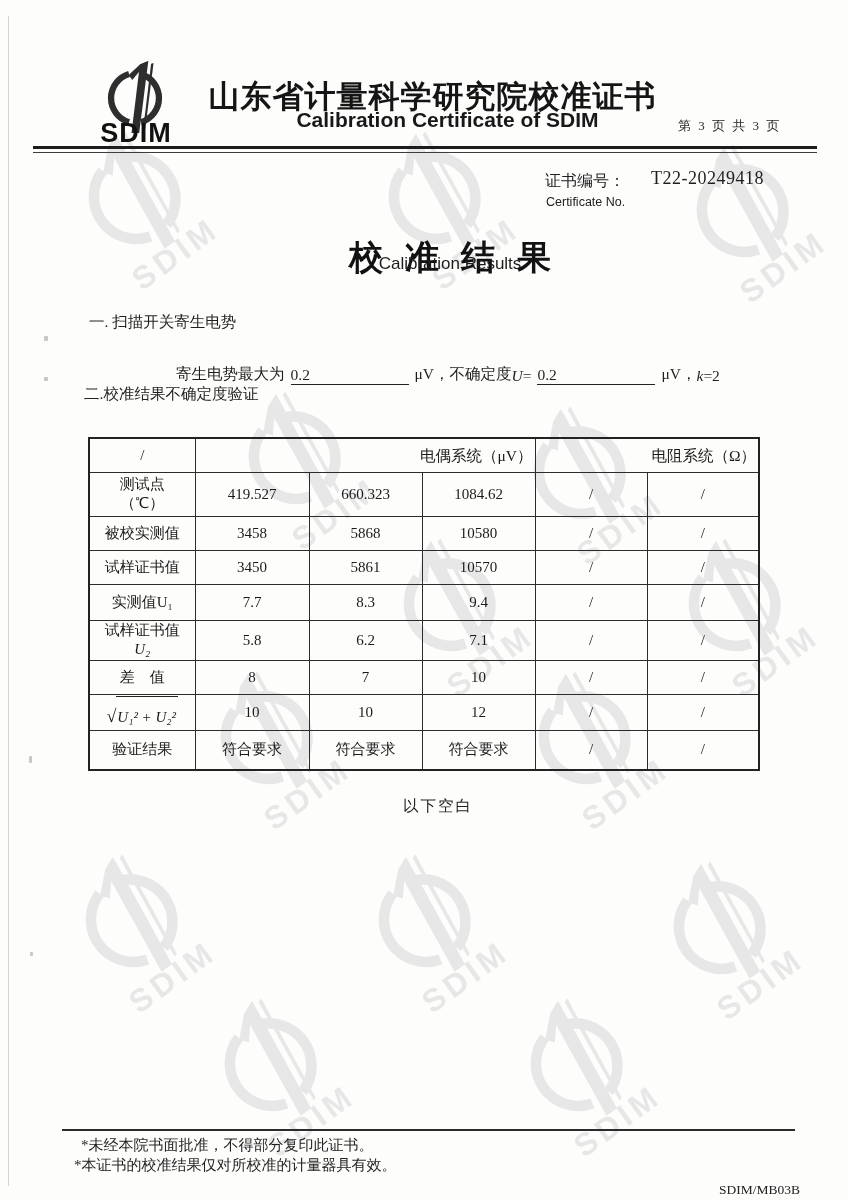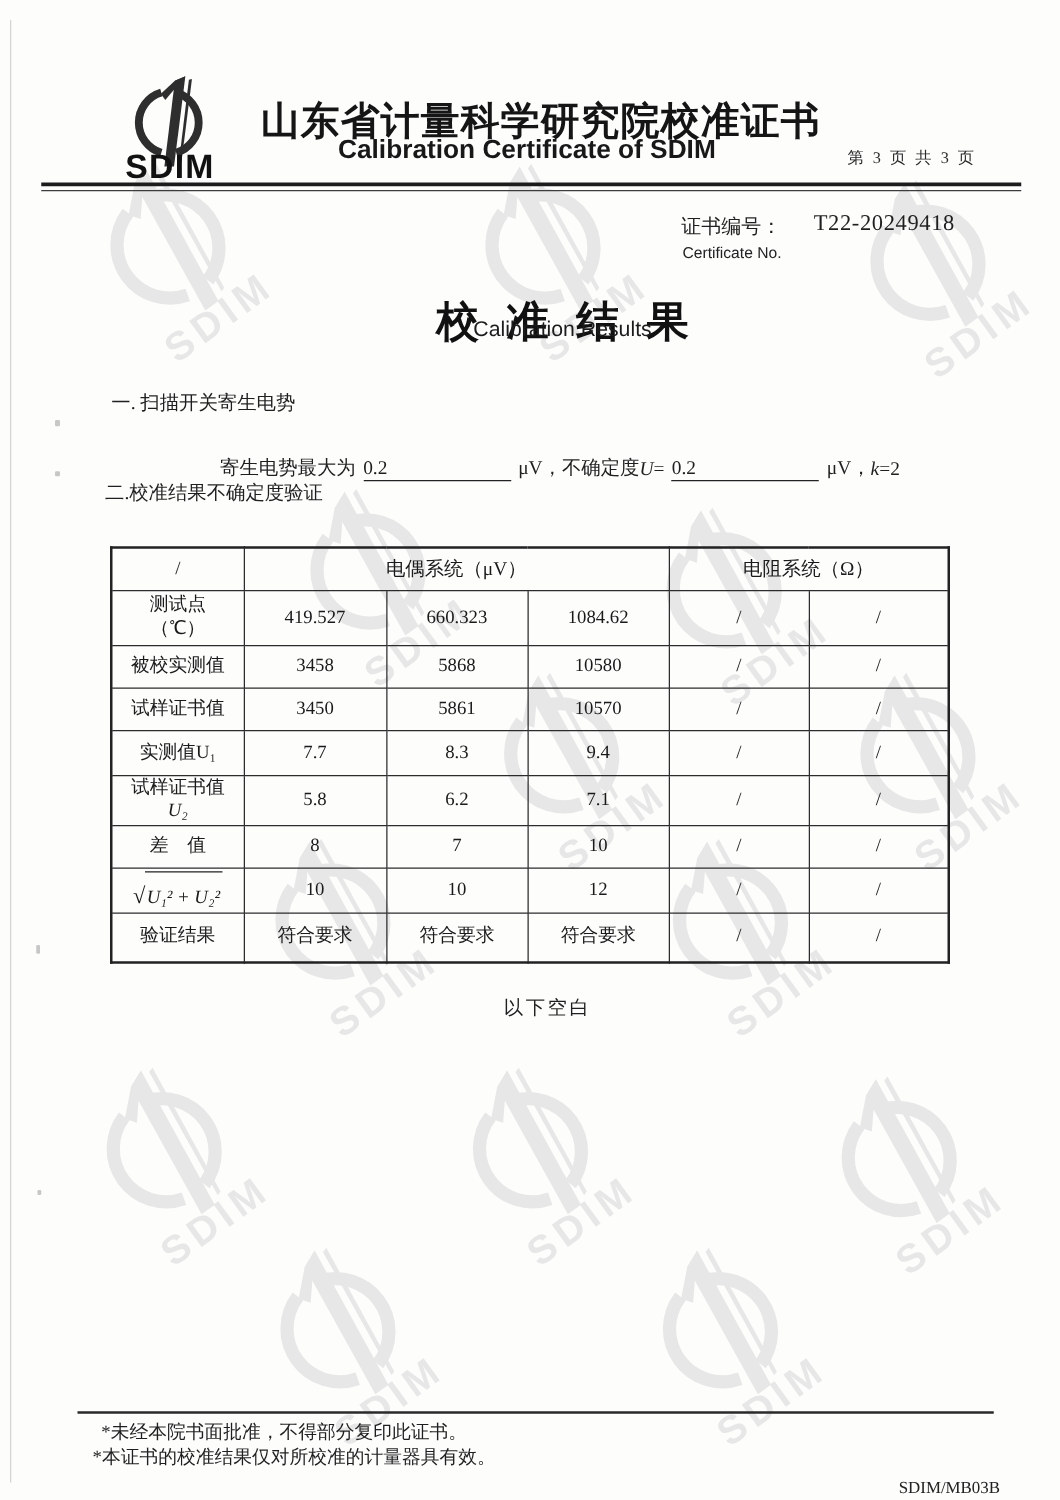--- a/index.html
+++ b/index.html
@@ -14,21 +14,21 @@
   
   .scan-line{position:absolute; left:8px; top:16px; width:1px; height:1170px; background:#c9c9c9; opacity:.8; z-index:1;}
   .speck{position:absolute; background:#9a9a9a; opacity:.55; border-radius:1px; z-index:1;}
   
   .content{position:absolute; inset:0; z-index:2;}
   #logo-symbol{position:absolute; left:100px; top:56px;}
   #logo-text{position:absolute; left:81px; top:118px; width:110px; text-align:center;
     font-family:"Liberation Sans", sans-serif; font-weight:bold; font-size:27px; letter-spacing:1px; color:#111;}
   #title-cn{position:absolute; left:195px; top:76px; width:475px; text-align:center;
     font-size:31px; font-weight:bold; letter-spacing:1px; color:#151515;}
-  #title-en{position:absolute; left:184px; top:108px; width:475px; text-align:center;
+  #title-en{position:absolute; left:210px; top:108px; width:475px; text-align:center;
     font-family:"Liberation Sans", sans-serif; font-weight:bold; font-size:21px; color:#181818;}
   #page-label{position:absolute; left:678px; top:117px; font-size:13px; letter-spacing:2px; color:#2a2a2a;}
   .rule{position:absolute; left:33px; top:146px; width:784px; height:3px;
     border-top:3px solid #1c1c1c; border-bottom:1px solid #3c3c3c;}
   
   #cert-no-label{position:absolute; left:545px; top:171px; font-size:16px;}
   #cert-no-value{position:absolute; left:651px; top:168px; font-size:18px; letter-spacing:.5px;}
   #cert-no-en{position:absolute; left:546px; top:195px; font-family:"Liberation Sans", sans-serif; font-size:12.5px; color:#222;}
   #results-cn{position:absolute; left:200px; top:211px; width:500px; text-align:center;
     font-family:"Liberation Sans", sans-serif; font-weight:bold; font-size:34px; letter-spacing:22px; text-indent:22px; color:#111;margin-top:24px;}
@@ -38,21 +38,21 @@
   #sec1-heading{position:absolute; left:89px; top:312px; font-size:15.5px;}
   #param-line{position:absolute; left:176px; top:364px; font-size:15.5px; display:flex; align-items:flex-end; white-space:nowrap;}
   #param-line .blank{display:inline-block; width:118px; margin:0 6px; border-bottom:1.5px solid #222; text-align:left;}
   #param-line i{font-family:"Liberation Serif", serif;}
   #sec2-heading{position:absolute; left:84px; top:384px; font-size:15.5px;}
   
   #cal-table{position:absolute; left:88px; top:437px; border-collapse:collapse; table-layout:fixed; width:670px;
     border:2.5px solid #222; background:transparent;}
   #cal-table td{border:1.6px solid #2c2c2c; text-align:center; vertical-align:middle;
     font-size:15px; padding:0 2px; line-height:1.25; color:#1a1a1a;}
-  #cal-table .group-hdr{font-size:15.5px;}
+  #cal-table .group-hdr{font-size:15.5px;text-align:right;}
   #cal-table .overline-part{display:inline-block; border-top:1.3px solid #222; padding:11px 2px 0 1px; font-style:italic;}
   #cal-table .radical{font-size:18px; font-style:normal;}
   #cal-table .u-ital{font-style:italic;}
   
   #below-table{position:absolute; left:40px; top:796px; width:796px; text-align:center; font-size:15.5px; letter-spacing:2px;}
   #footer-rule{position:absolute; left:62px; top:1129px; width:733px; height:2px; background:#2a2a2a;}
   #footer-note1{position:absolute; left:81px; top:1136px; font-size:15px;}
   #footer-note2{position:absolute; left:74px; top:1156px; font-size:15px;}
   #form-no{position:absolute; left:640px; top:1182px; width:160px; text-align:right; font-size:13.5px; color:#222;}
 </style>

